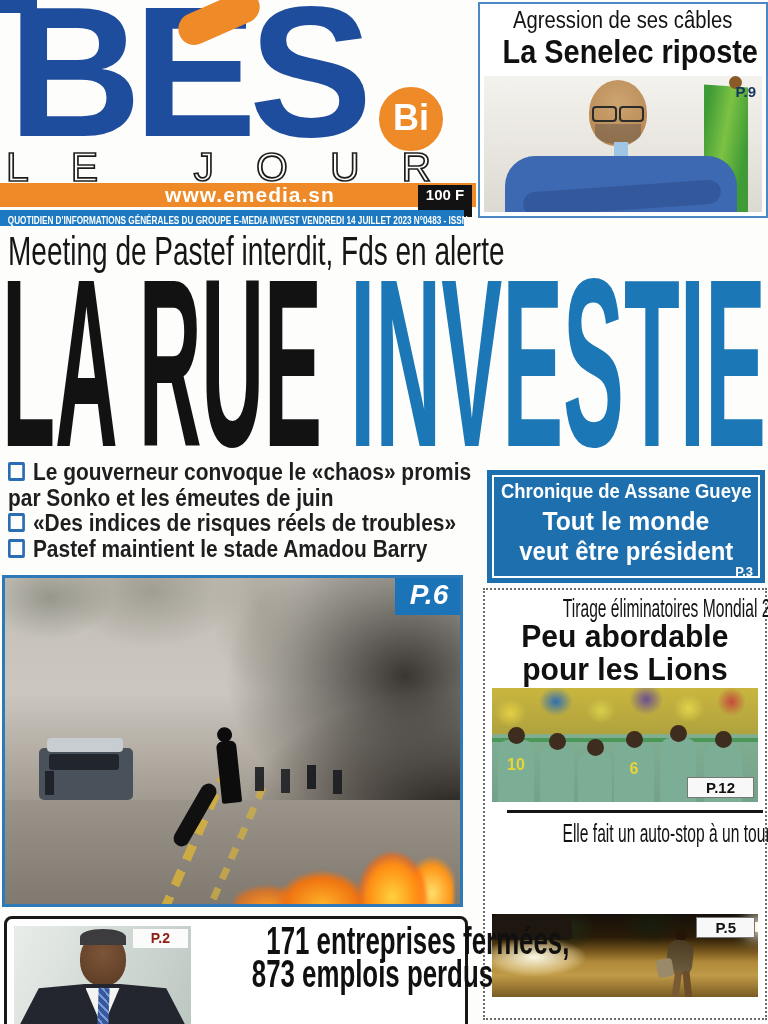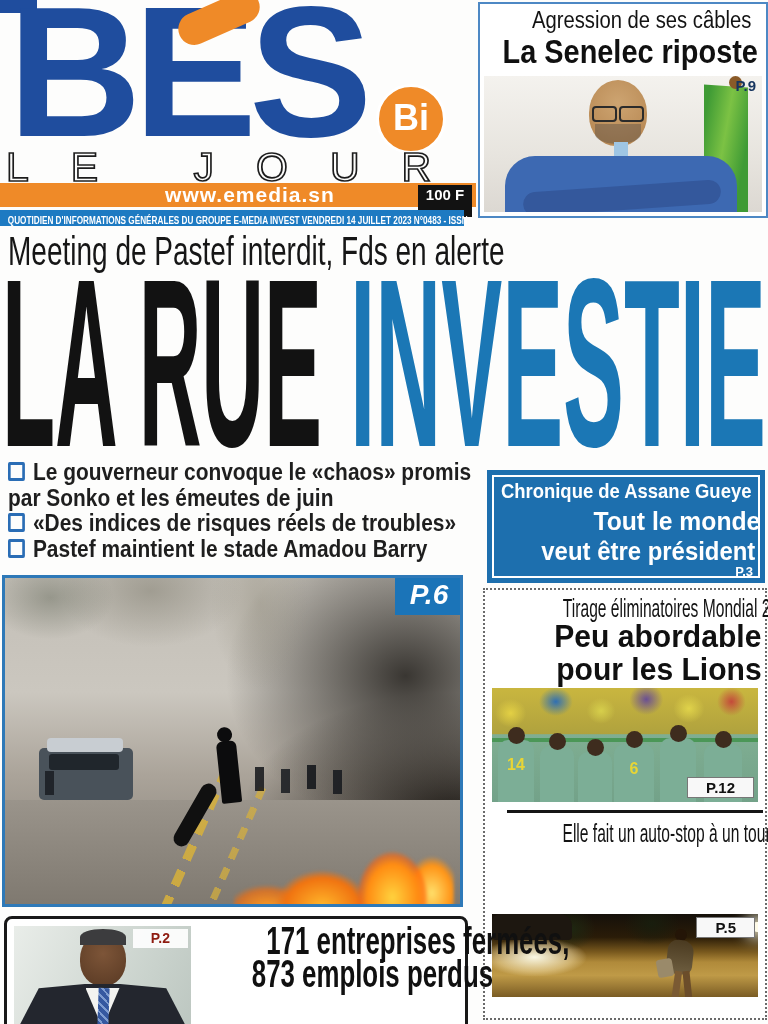--- a/index.html
+++ b/index.html
@@ -1,21 +1,21 @@
 <!DOCTYPE html>
 <html><head>
 <meta charset="utf-8">
 <style>
   html,body{margin:0;padding:0;background:#777;}
   .page{position:relative;width:768px;height:1024px;background:#fdfdfc;overflow:hidden;
         font-family:"Liberation Sans",sans-serif;margin:0 auto;}
   .abs{position:absolute;}
   .sqz{display:inline-block;white-space:nowrap;transform:scaleX(var(--sx,1));}
   .sqzL{display:inline-block;white-space:nowrap;transform:scaleX(var(--sx,1));transform-origin:left center;}
-  .ctr{text-align:right;}
+  .ctr{text-align:center;}
 
   
   .corner-chip{left:0;top:0;width:37px;height:13px;background:#1f4d9e;}
   .logo-word{left:8px;top:-20px;font-size:185px;line-height:1;font-weight:bold;color:#1f4d9e;
              letter-spacing:-8px;}
   .logo-accent{left:176px;top:2px;width:86px;height:32px;background:#ef8a28;border-radius:18px;
                transform:rotate(-24deg);}
   .logo-bi{left:376px;top:84px;width:64px;height:64px;background:#ef8a28;border:3px solid #fff;
            border-radius:50%;color:#fff;font-weight:bold;font-size:36px;line-height:62px;text-align:center;}
   .logo-sub{left:6px;top:144px;font-size:41px;letter-spacing:42px;white-space:nowrap;
@@ -26,21 +26,21 @@
          font-size:15px;line-height:20px;text-align:center;}
   .info-bar{left:0;top:210px;width:464px;height:16px;background:#1d7ac2;overflow:visible;}
   .info-bar span{display:inline-block;white-space:nowrap;color:#fff;font-weight:bold;font-size:10.5px;
                  line-height:16px;transform:scaleX(.78);transform-origin:left center;padding-left:10px;}
 
   
   .senelec{left:478px;top:2px;width:286px;height:212px;border:2px solid #4d88c4;background:#fff;}
   .sen-kick{width:100%;top:3px;font-size:23px;color:#131313;}
   .sen-head{width:100%;top:28px;font-size:34px;font-weight:bold;color:#101010;}
   .sen-photo{left:4px;right:4px;top:72px;bottom:4px;background:linear-gradient(#f4f2ee,#e7e4de 60%,#dcd8d2);overflow:hidden;}
-  .sen-page{right:6px;top:1px;color:#16355f;font-weight:bold;font-size:15px;z-index:5;}
+  .sen-page{right:6px;top:7px;color:#16355f;font-weight:bold;font-size:15px;z-index:5;}
   .flag{right:14px;top:10px;bottom:0;width:44px;
         background:linear-gradient(100deg,#3f9b35 10%,#7cc244 45%,#3f9b35 80%);
         transform:skewY(4deg);}
   .flag-finial{right:20px;top:0px;width:13px;height:13px;border-radius:50%;background:#8a5a28;}
   .sen-head-shape{left:50%;top:4px;width:58px;height:66px;margin-left:-34px;border-radius:50% 50% 46% 46%;
         background:radial-gradient(circle at 50% 35%,#cda471,#b98a55 75%);}
   .sen-beard{left:50%;top:48px;width:46px;height:20px;margin-left:-28px;border-radius:0 0 50% 50%;
         background:rgba(90,80,70,.45);}
   .sen-glasses{left:50%;top:30px;width:54px;height:13px;margin-left:-32px;}
   .sen-glasses i{position:absolute;top:0;width:21px;height:12px;border:2px solid #2b2b2b;border-radius:4px;}
@@ -261,21 +261,21 @@
     <div class="abs fb-kick ctr">
       <span class="sqz" style="--sx:.6">Tirage éliminatoires Mondial 2026</span>
     </div>
     <div class="abs fb-h1 ctr">
       <div><span class="sqz" style="--sx:.97">Peu abordable</span></div>
       <div><span class="sqz" style="--sx:.97">pour les Lions</span></div>
     </div>
     <div class="abs fb-photo">
       <div class="abs rail"></div>
       <div class="pl" style="left:6px;width:36px;height:62px">
-        <span class="num">14</span>
+        <span class="num">10</span>
       </div>
       <div class="pl" style="left:48px;width:34px;height:56px"></div>
       <div class="pl" style="left:86px;width:34px;height:50px"></div>
       <div class="pl" style="left:122px;width:40px;height:58px">
         <span class="num">6</span>
       </div>
       <div class="pl" style="left:168px;width:36px;height:64px"></div>
       <div class="pl" style="left:212px;width:38px;height:58px"></div>
       <div class="chip fb-page">P.12</div>
     </div>

